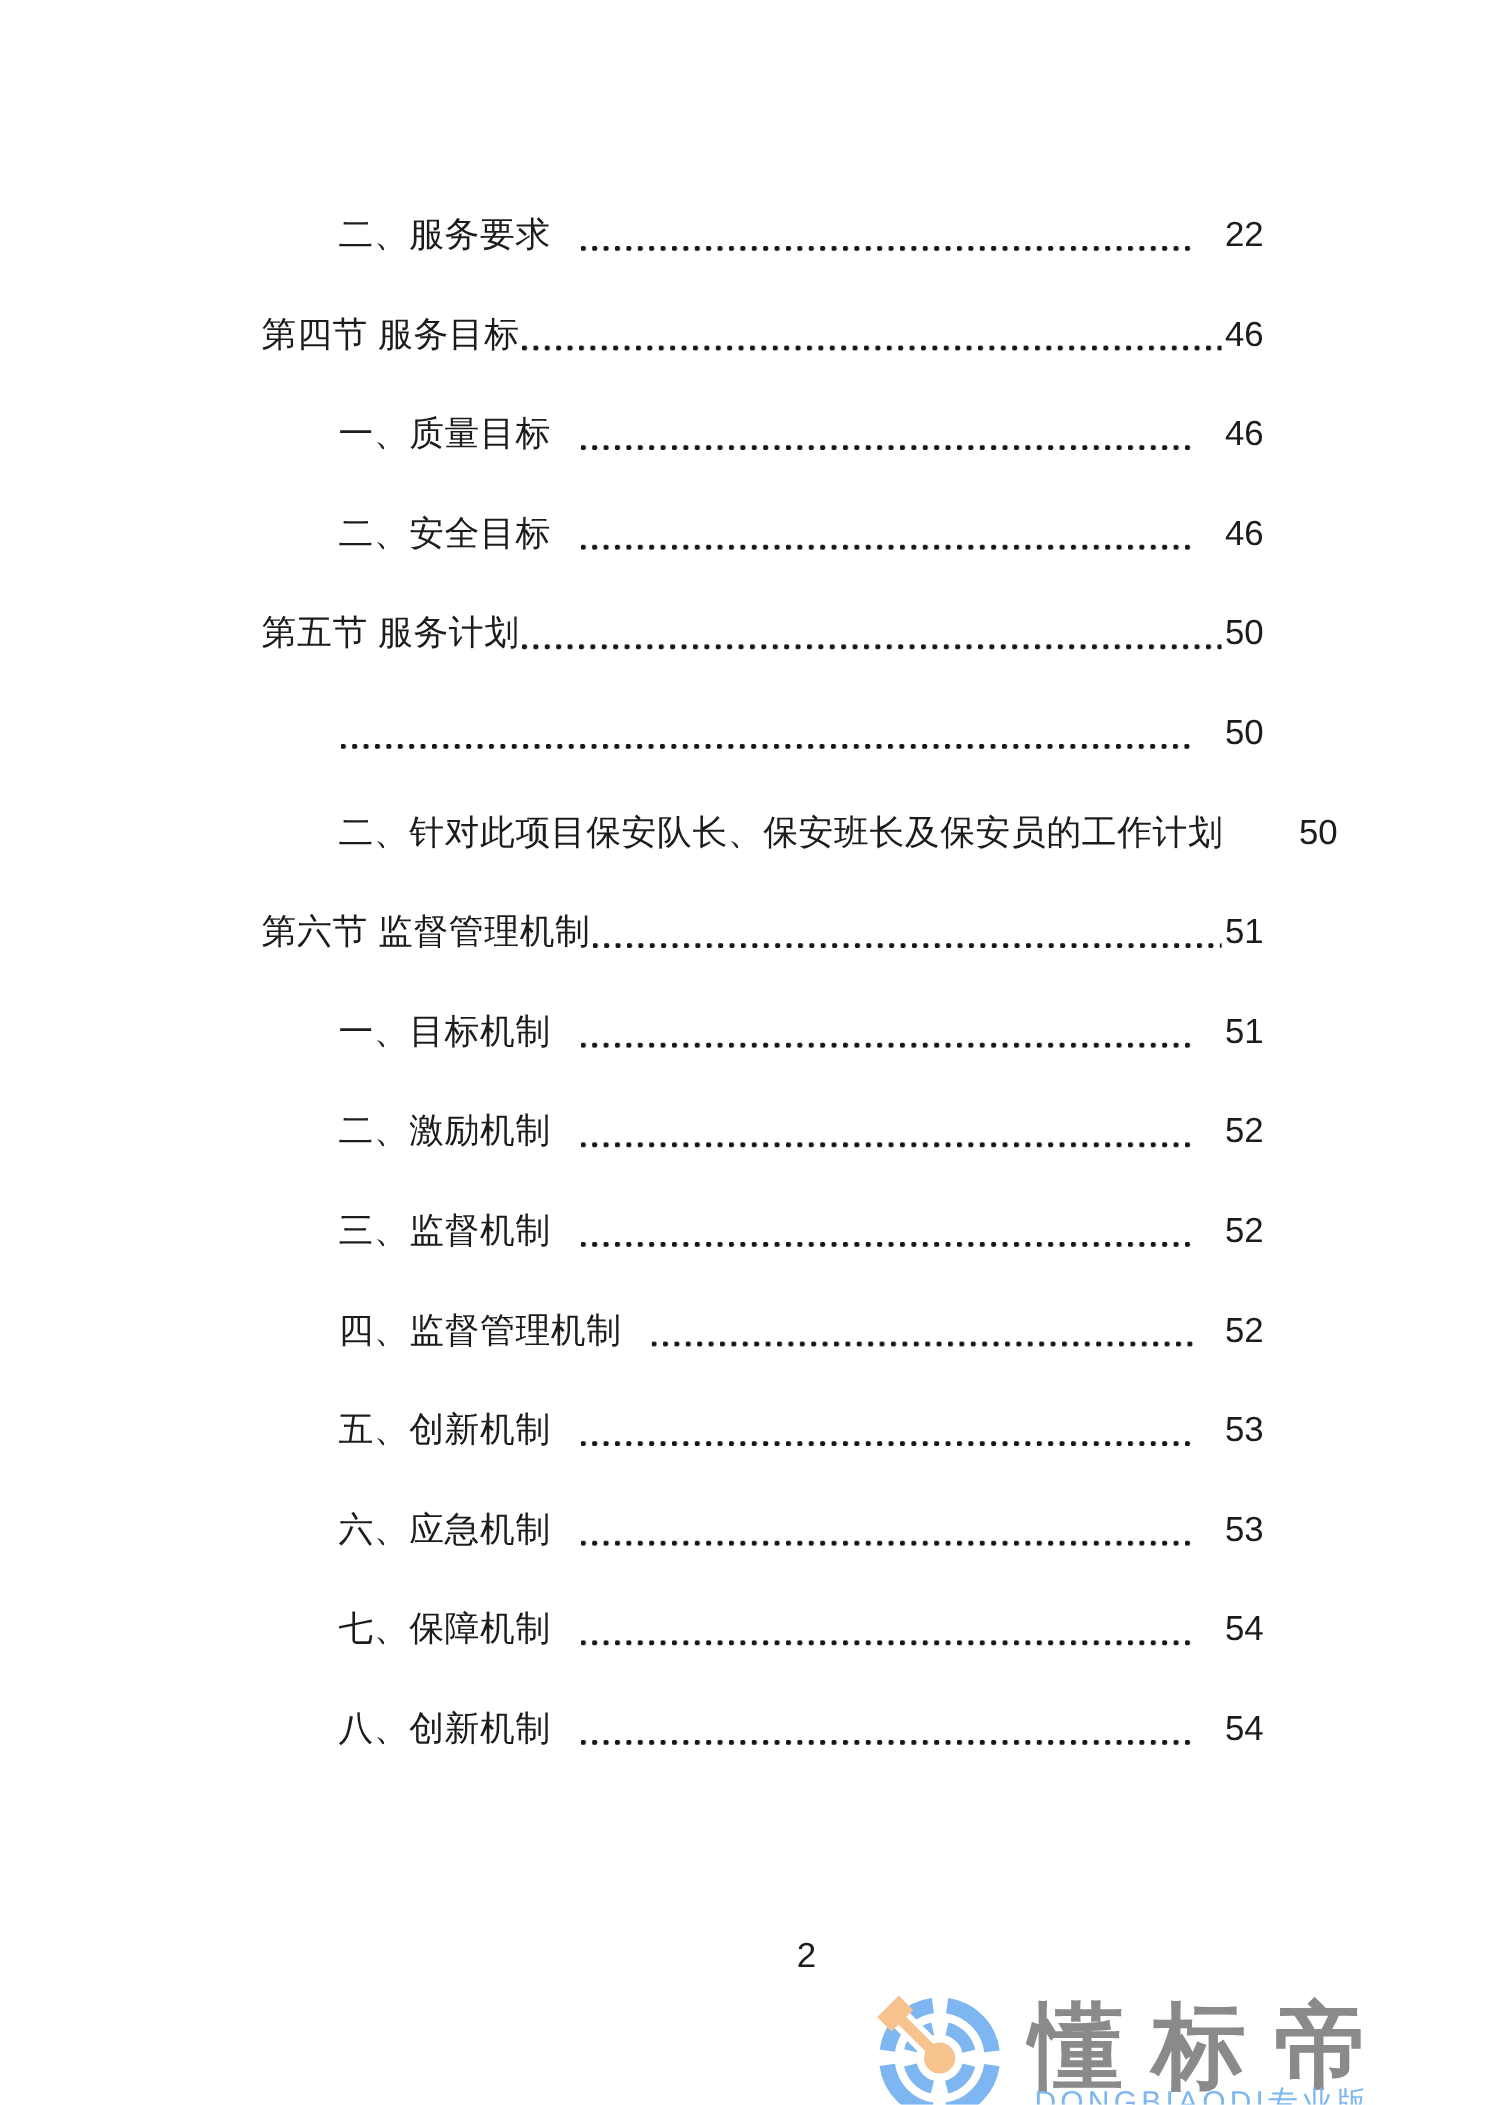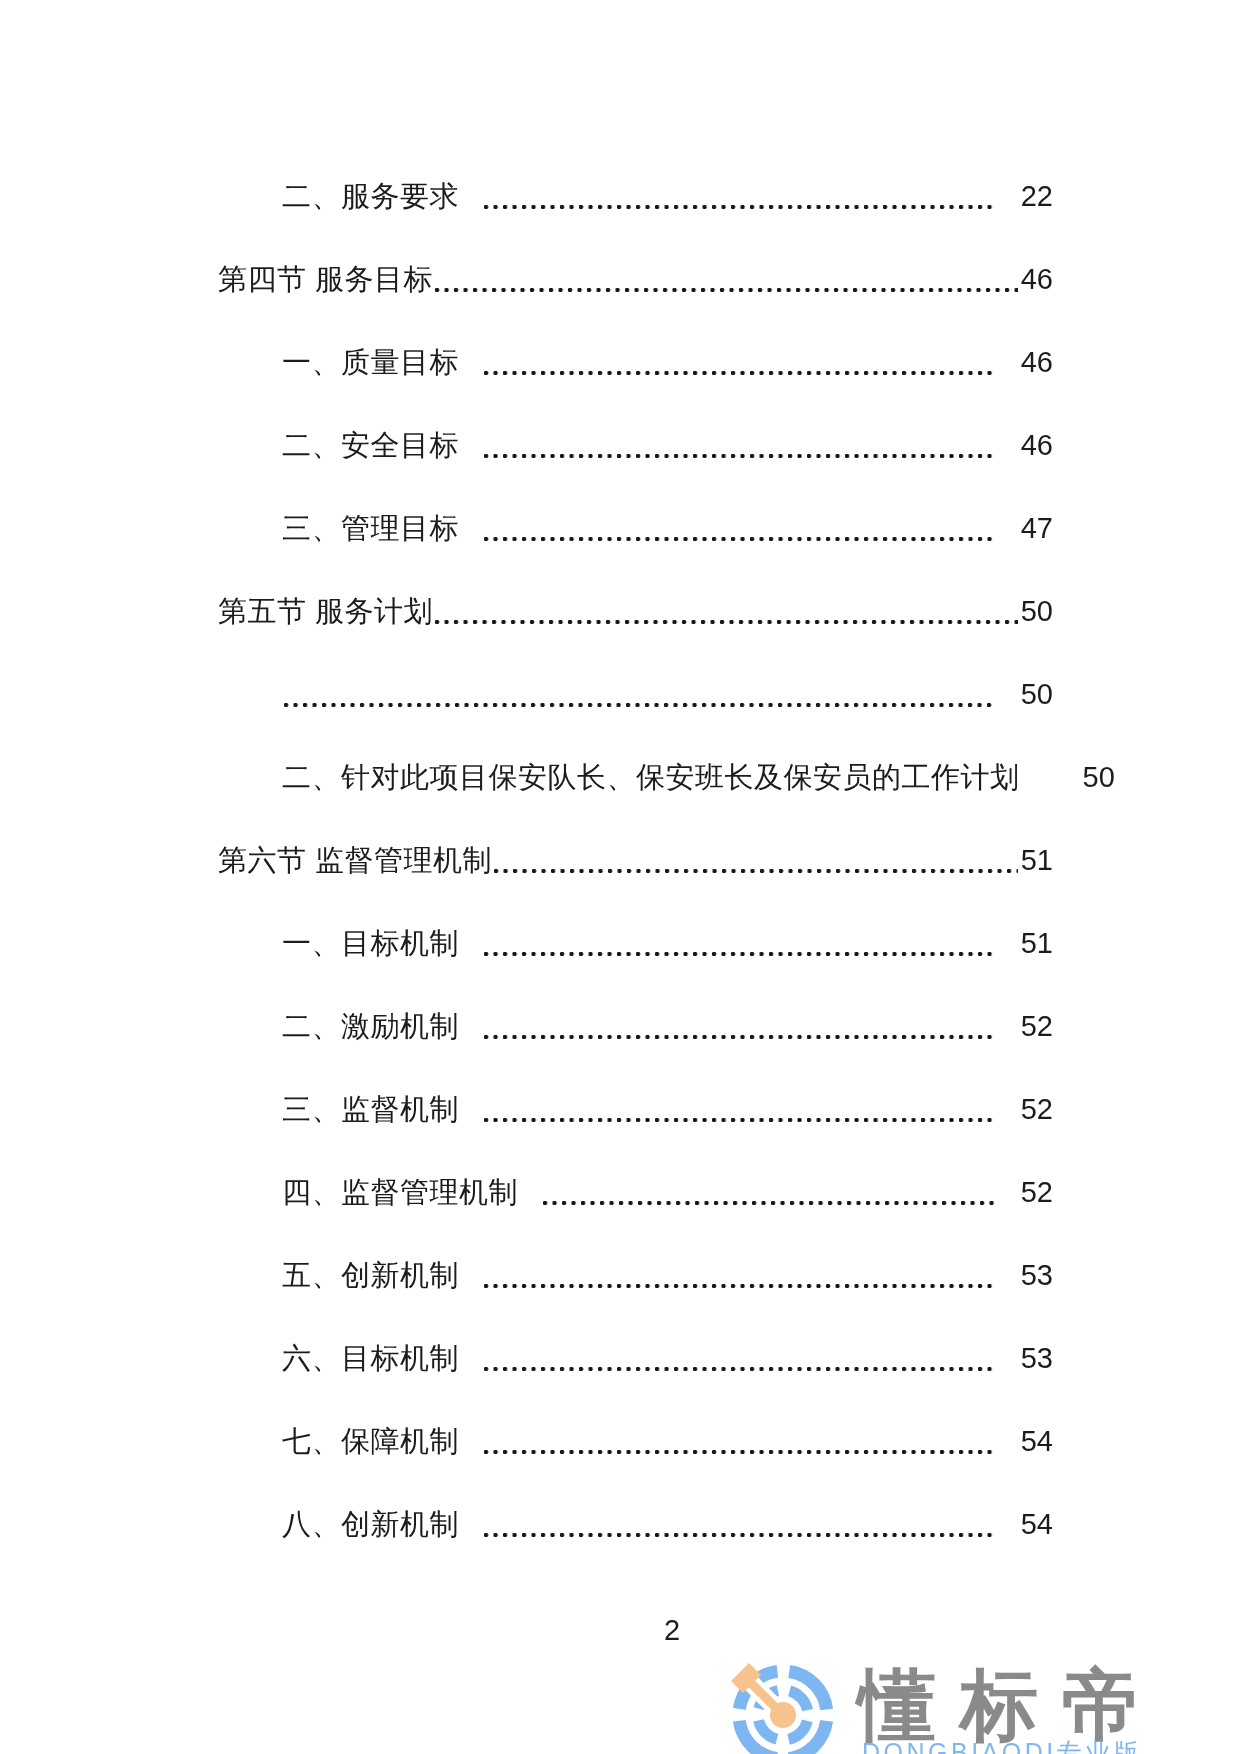--- a/index.html
+++ b/index.html
@@ -88,25 +88,20 @@
       <span class="dots"></span>
       <span class="pg">46</span>
     </div>
 
     <div class="row sub">
       <span class="label">二、安全目标</span>
       <span class="dots"></span>
       <span class="pg">46</span>
     </div>
 
-    <div class="row sub">
-      <span class="label">三、管理目标</span>
-      <span class="dots"></span>
-      <span class="pg">47</span>
-    </div>
 
     <div class="row section">
       <span class="label">第五节 服务计划</span>
       <span class="dots"></span>
       <span class="pg">50</span>
     </div>
 
     <div class="row sub">
       <span class="dots"></span>
       <span class="pg">50</span>
@@ -148,21 +143,21 @@
       <span class="pg">52</span>
     </div>
 
     <div class="row sub">
       <span class="label">五、创新机制</span>
       <span class="dots"></span>
       <span class="pg">53</span>
     </div>
 
     <div class="row sub">
-      <span class="label">六、目标机制</span>
+      <span class="label">六、应急机制</span>
       <span class="dots"></span>
       <span class="pg">53</span>
     </div>
 
     <div class="row sub">
       <span class="label">七、保障机制</span>
       <span class="dots"></span>
       <span class="pg">54</span>
     </div>
 

